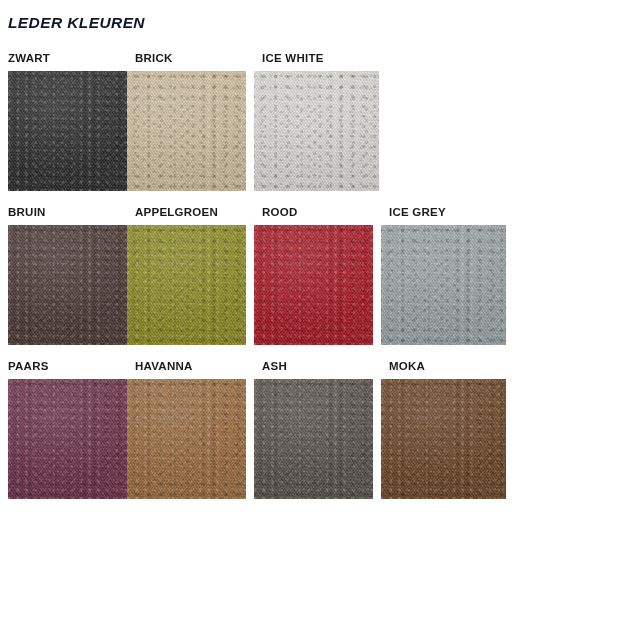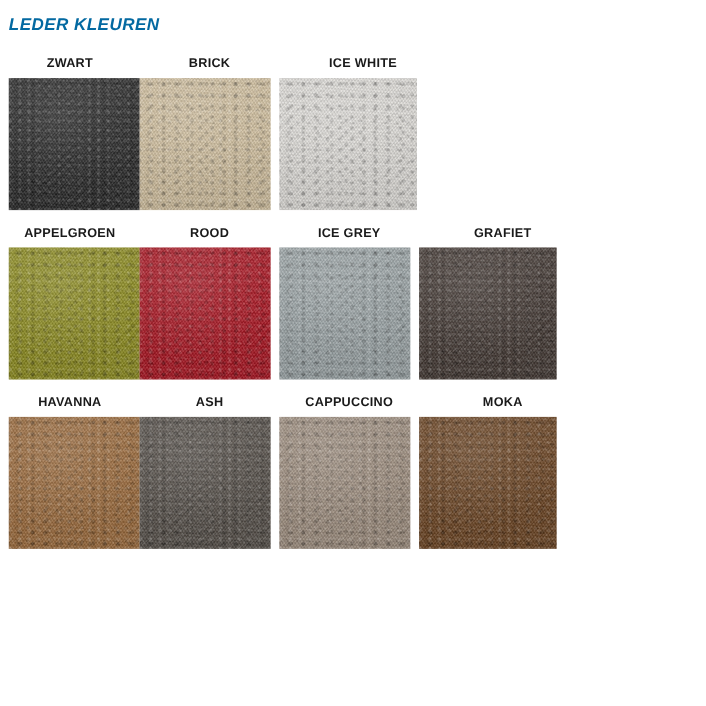--- a/index.html
+++ b/index.html
@@ -57,21 +57,20 @@
   }
   .swatch-label {
     font-size: 11.5px;
     font-weight: bold;
     letter-spacing: 0.25px;
     color: #1a1a1a;
     line-height: 13px;
     padding-left: 8px;
     margin-bottom: 6px;
     white-space: nowrap;
-    text-align: center;
   }
 
   
   .swatch {
     position: relative;
     height: 120px;
     overflow: hidden;
     background-color: #888;
   }
   .cell:first-child .swatch { margin-left: 8px; width: 119px; }
@@ -109,21 +108,21 @@
       radial-gradient(ellipse 120% 90% at 38% 30%, rgba(255,255,255,0.10), rgba(255,255,255,0) 62%),
       linear-gradient(178deg, rgba(255,255,255,0.045) 0%, rgba(0,0,0,0.00) 42%, rgba(0,0,0,0.055) 100%);
     pointer-events: none;
   }
 </style>
 </head>
 <body>
 
 <div id="page">
 
-  <div class="title" style="color: #0369a1;">LEDER KLEUREN</div>
+  <div class="title" style="color: #0f172a;">LEDER KLEUREN</div>
 
   <div class="grid">
 
     <div class="row">
       <div class="cell">
         <div class="swatch-label">ZWART</div>
         <div class="swatch" style="background-color: rgb(43, 43, 43);">
           <div class="grain"></div>
           <div class="grain2"></div>
           <div class="sheen"></div>
@@ -142,20 +141,28 @@
         <div class="swatch" style="background-color: rgb(220, 218, 214);">
           <div class="grain"></div>
           <div class="grain2"></div>
           <div class="sheen"></div>
         </div>
       </div>
     </div>
 
     <div class="row">
       <div class="cell">
+        <div class="swatch-label">BRUIN</div>
+        <div class="swatch" style="background-color: rgb(74, 55, 51);">
+          <div class="grain"></div>
+          <div class="grain2"></div>
+          <div class="sheen"></div>
+        </div>
+      </div>
+      <div class="cell">
         <div class="swatch-label">APPELGROEN</div>
         <div class="swatch" style="background-color: rgb(140, 139, 33);">
           <div class="grain"></div>
           <div class="grain2"></div>
           <div class="sheen"></div>
         </div>
       </div>
       <div class="cell">
         <div class="swatch-label">ROOD</div>
         <div class="swatch" style="background-color: rgb(168, 22, 34);">
@@ -165,56 +172,48 @@
         </div>
       </div>
       <div class="cell">
         <div class="swatch-label">ICE GREY</div>
         <div class="swatch" style="background-color: rgb(154, 163, 165);">
           <div class="grain"></div>
           <div class="grain2"></div>
           <div class="sheen"></div>
         </div>
       </div>
-      <div class="cell">
-        <div class="swatch-label">GRAFIET</div>
-        <div class="swatch" style="background-color: rgb(68, 58, 53);">
-          <div class="grain"></div>
-          <div class="grain2"></div>
-          <div class="sheen"></div>
-        </div>
-      </div>
     </div>
 
     <div class="row">
+      <div class="cell">
+        <div class="swatch-label">PAARS</div>
+        <div class="swatch" style="background-color: rgb(107, 47, 71);">
+          <div class="grain"></div>
+          <div class="grain2"></div>
+          <div class="sheen"></div>
+        </div>
+      </div>
       <div class="cell">
         <div class="swatch-label">HAVANNA</div>
         <div class="swatch" style="background-color: rgb(154, 106, 60);">
           <div class="grain"></div>
           <div class="grain2"></div>
           <div class="sheen"></div>
         </div>
       </div>
       <div class="cell">
         <div class="swatch-label">ASH</div>
         <div class="swatch" style="background-color: rgb(86, 80, 74);">
           <div class="grain"></div>
           <div class="grain2"></div>
           <div class="sheen"></div>
         </div>
       </div>
       <div class="cell">
-        <div class="swatch-label">CAPPUCCINO</div>
-        <div class="swatch" style="background-color: rgb(157, 141, 126);">
-          <div class="grain"></div>
-          <div class="grain2"></div>
-          <div class="sheen"></div>
-        </div>
-      </div>
-      <div class="cell">
         <div class="swatch-label">MOKA</div>
         <div class="swatch" style="background-color: rgb(107, 68, 35);">
           <div class="grain"></div>
           <div class="grain2"></div>
           <div class="sheen"></div>
         </div>
       </div>
     </div>
 
   </div>

